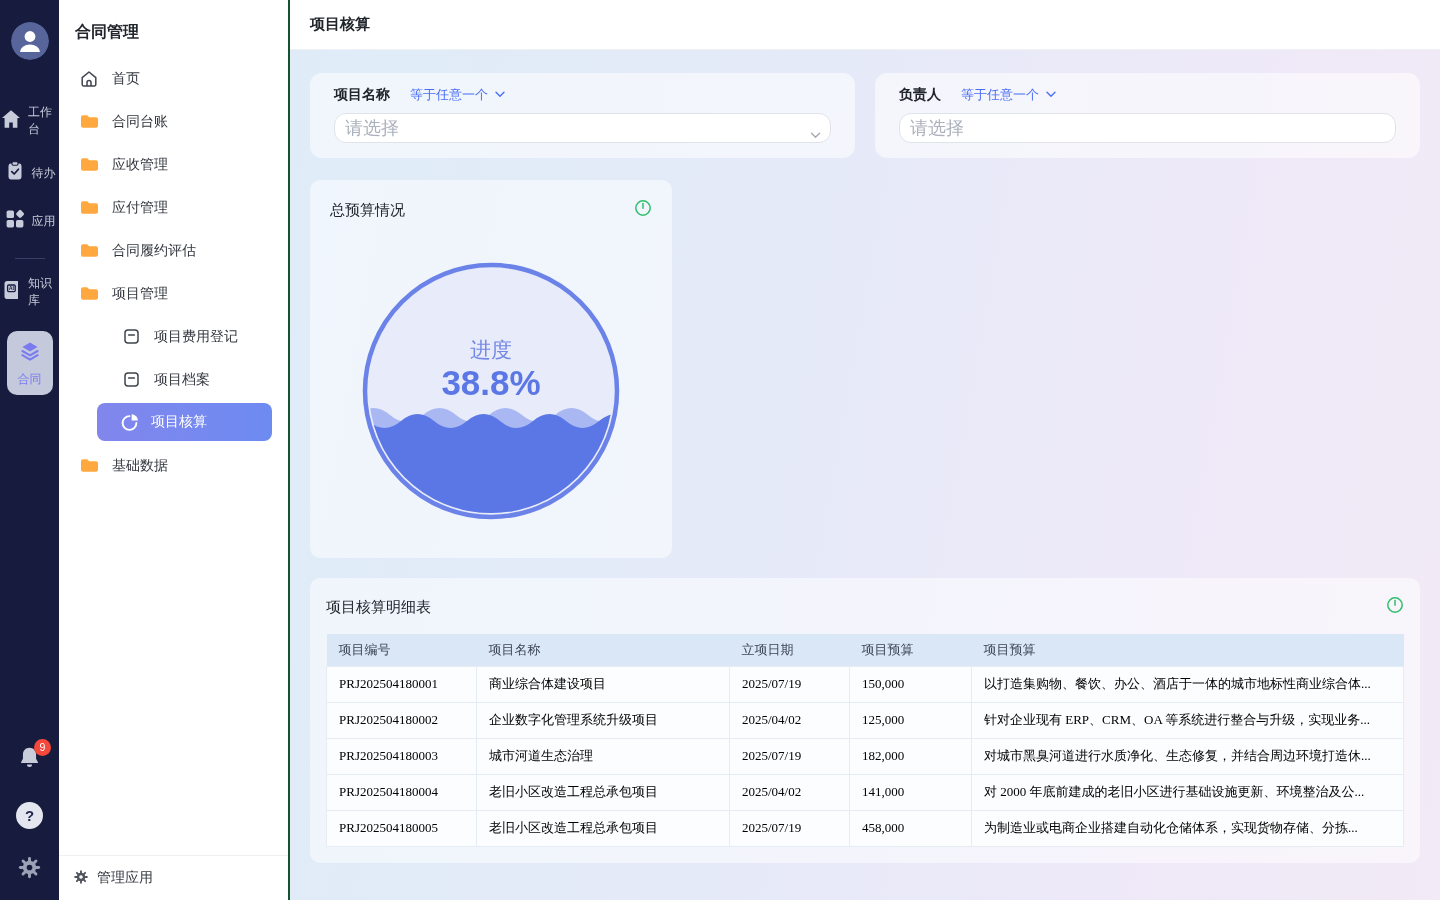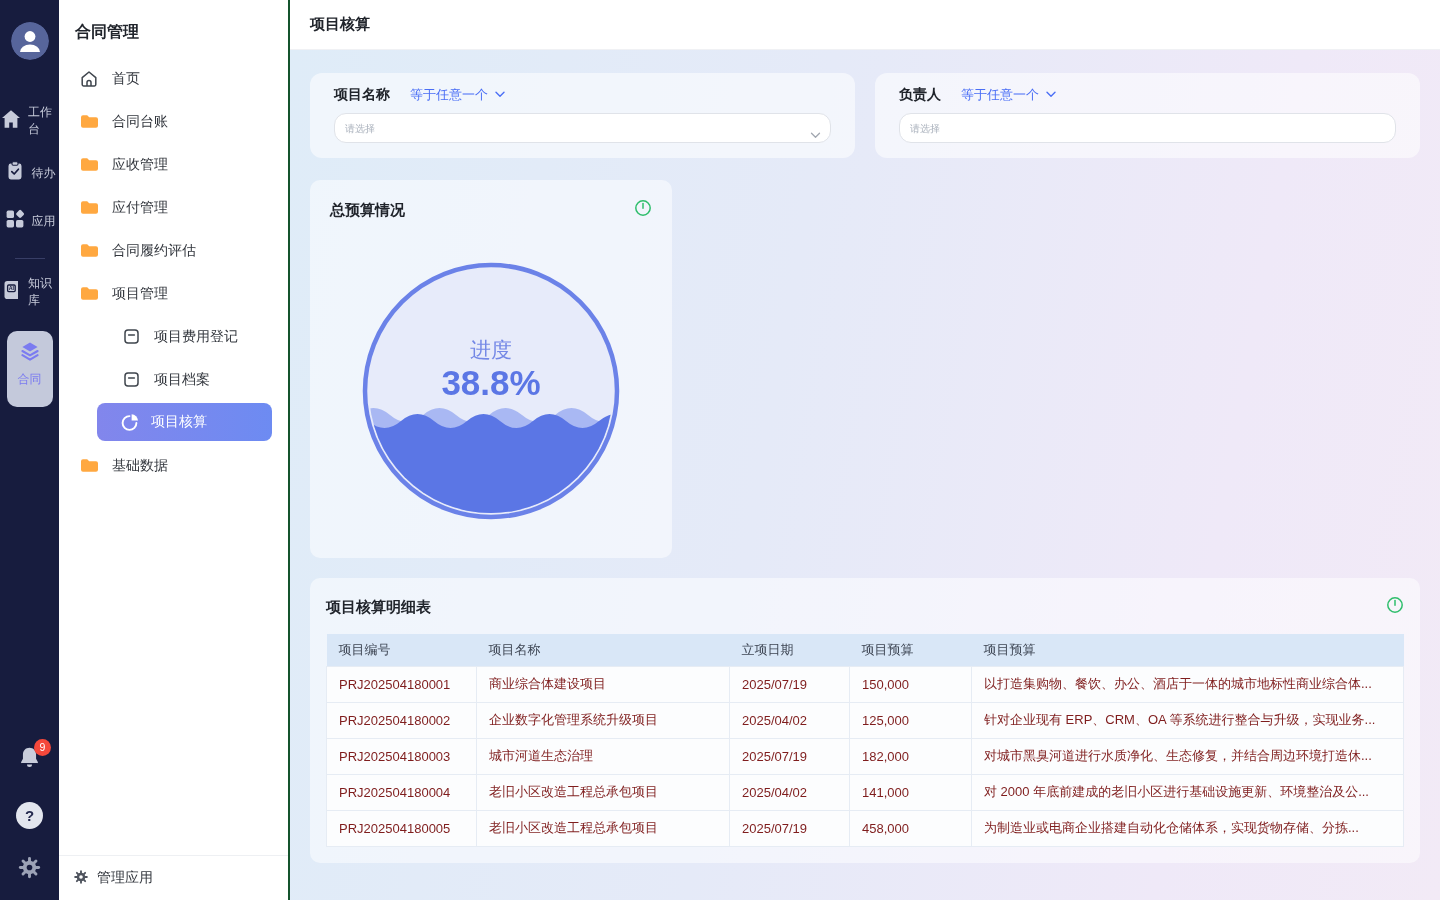--- a/index.html
+++ b/index.html
@@ -6,21 +6,21 @@
   html,body { width:1440px; height:900px; overflow:hidden; }
   body { display:flex; font-family:"Liberation Sans","DejaVu Sans",sans-serif; background:#fff; }
 
   
   .rail { width:59px; height:900px; background:#171C3E; display:flex; flex-direction:column; align-items:center; flex-shrink:0; }
   .avatar { width:38px; height:38px; border-radius:50%; margin-top:22px; overflow:hidden; cursor:pointer; }
   .rail-nav { display:flex; flex-direction:column; align-items:center; margin-top:44px; }
   .rail-item { display:flex; flex-direction:row; align-items:center; gap:6px; margin-bottom:22px; cursor:pointer; }
   .rail-item .lbl { font-size:12px; color:#C7CBDA; }
   .rail-divider { width:30px; border-top:1px solid #383E66; margin:2px 0 16px; }
-  .rail-active { width:46px; border-radius:10px; background:#C4C9DB; padding:9px 0 19px; display:flex; flex-direction:column; align-items:center; gap:5px; cursor:pointer; }
+  .rail-active { width:46px; border-radius:10px; background:#C4C9DB; padding:9px 0 7px; display:flex; flex-direction:column; align-items:center; gap:5px; cursor:pointer; }
   .rail-active .lbl { font-size:12px; color:#7B7BF0; }
   .rail-bottom { margin-top:auto; display:flex; flex-direction:column; align-items:center; }
   .bell-wrap { position:relative; margin-bottom:28px; cursor:pointer; }
   .badge { position:absolute; top:-6px; right:-9px; min-width:17px; height:17px; border-radius:9px; background:#F5483B; color:#fff; font-size:10.5px; line-height:17px; text-align:center; padding:0 4px; }
   .help-circle { width:27px; height:27px; border-radius:50%; background:#E3E6EE; color:#23284D; font-size:15px; font-weight:bold; display:flex; align-items:center; justify-content:center; margin-bottom:26px; cursor:pointer; }
   .rail-gear { margin-bottom:16px; cursor:pointer; }
 
   
   .sidebar { width:231px; height:900px; background:#fff; border-right:2px solid #14532d; display:flex; flex-direction:column; flex-shrink:0; }
   .sb-title { font-size:16px; font-weight:bold; color:#20242B; margin:22px 16px 0; }
@@ -44,33 +44,33 @@
   .main-header { height:50px; background:#fff; border-bottom:1px solid #F0F1F4; display:flex; align-items:center; padding-left:20px; flex-shrink:0; }
   .page-title { font-size:15px; font-weight:bold; color:#20242B; }
   .content { flex:1; background:linear-gradient(100deg,#DFECF8 0%,#E5EAF8 42%,#EFE9F8 78%,#F2EAF6 100%); padding:23px 20px; overflow:hidden; }
 
   .filters { display:flex; gap:20px; }
   .filter-card { flex:1; height:85px; background:rgba(255,255,255,0.55); border-radius:12px; padding:13px 24px; }
   .filter-top { display:flex; align-items:center; gap:20px; }
   .f-label { font-size:14px; font-weight:bold; color:#20242B; }
   .f-op { display:flex; align-items:flex-start; gap:7px; color:#4A6EF5; font-size:13px; cursor:pointer; }
   .f-input { position:relative; margin-top:9px; }
-  .f-input input { width:100%; height:30px; background:#fff; border:1px solid #E0E3E9; border-radius:12px; padding:0 12px 0 10px; font-size:10px; color:#333; outline:none; font-family:inherit; }
+  .f-input input { width:100%; height:30px; background:#fff; border:1px solid #E0E3E9; border-radius:12px; padding:0 12px 0 10px; font-size:18px; color:#333; outline:none; font-family:inherit; }
   .f-input input::placeholder { color:#ABB2BD; }
   .f-input .chev { position:absolute; right:10px; top:12px; }
 
   .gauge-card { margin-top:22px; width:362px; height:378px; background:rgba(255,255,255,0.5); border-radius:10px; padding:19px 20px; }
   .card-head { display:flex; align-items:center; justify-content:space-between; }
-  .card-title { font-size:15px; font-weight:bold; color:#20242B; }
+  .card-title { font-size:15px; font-weight:normal; color:#20242B; }
   .gauge-wrap { display:flex; justify-content:center; margin-top:40px; }
 
   .table-card { margin-top:20px; width:100%; background:rgba(255,255,255,0.5); border-radius:10px; padding:18px 16px 16px; }
   table { width:100%; border-collapse:collapse; table-layout:fixed; margin-top:16px; }
   thead th { background:#D9E7F7; height:32px; font-weight:normal; font-size:13px; color:#3E4654; text-align:left; padding-left:12px; }
-  tbody td { background:#FCFDFE; height:36px; font-size:13px; color:#7f1d1d; padding-left:12px; border:1px solid #E6ECF4; white-space:nowrap; overflow:hidden; text-overflow:ellipsis; }
+  tbody td { background:#FCFDFE; height:36px; font-size:13px; color:#000000; padding-left:12px; border:1px solid #E6ECF4; white-space:nowrap; overflow:hidden; text-overflow:ellipsis;font-family:Liberation Serif, serif; }
   col.c1{width:150px} col.c2{width:253px} col.c3{width:120px} col.c4{width:122px}
 </style>
 </head>
 <body>
 
 <div class="rail">
   <div class="avatar">
     <svg width="38" height="38" viewBox="0 0 38 38">
         <circle cx="19" cy="19" r="19" fill="#57659B"></circle>
         <circle cx="19" cy="14.5" r="5.4" fill="#fff"></circle>

